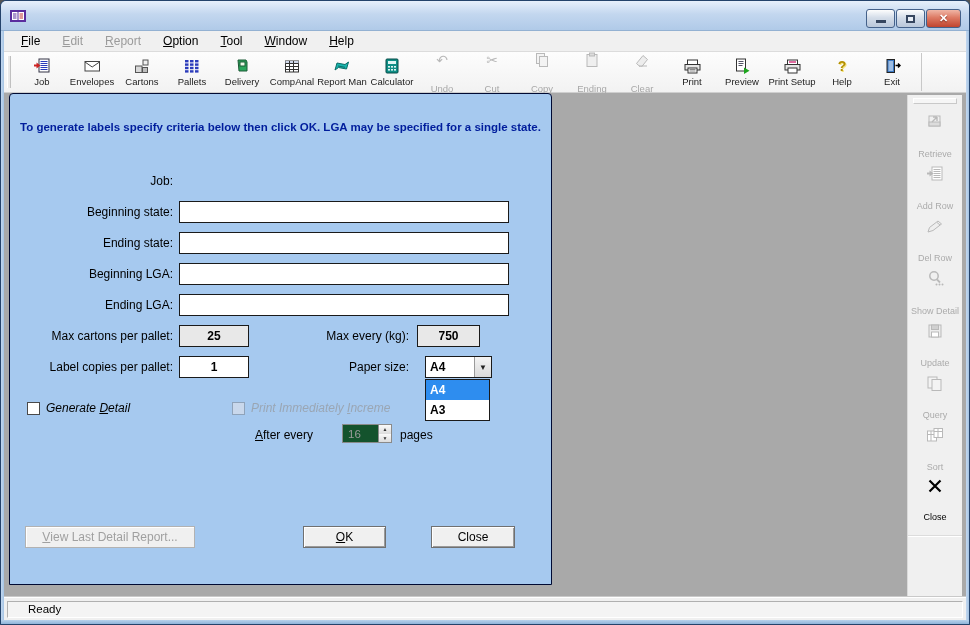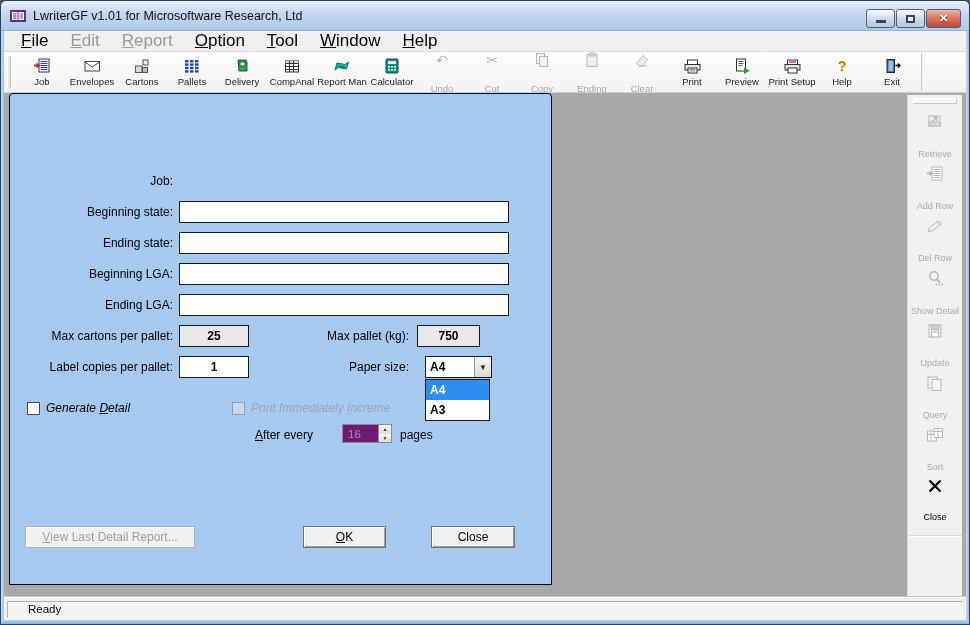--- a/index.html
+++ b/index.html
@@ -14,21 +14,21 @@
   .cap-btns{position:absolute;right:8px;top:8px;display:flex;gap:1px;}
   .cap-btn{width:29px;height:19px;border:1px solid #44618a;border-radius:3px;
     background:linear-gradient(#fdfdfd,#d4dde9 45%,#b9c7da);display:flex;align-items:center;justify-content:center;}
   .cap-btn.close{width:35px;background:linear-gradient(#f0b6a6,#dd7a64 45%,#c0442f);}
   .glyph-min{width:10px;height:3px;background:#36465f;margin-top:6px;}
   .glyph-max{width:9px;height:8px;border:2px solid #36465f;background:#e8eef6;}
   .glyph-x{color:#fff;font-size:11px;font-weight:bold;text-shadow:0 1px 1px #7d2417;}
   
   .menubar{position:absolute;left:3px;right:3px;top:30px;height:21px;background:#f0f0f0;
     display:flex;align-items:center;padding-left:6px;border-bottom:1px solid #dcdcdc;}
-  .menu-item{font-size:17px;color:#000;padding:2px 11px;cursor:default;}
+  .menu-item{font-size:12px;color:#000;padding:2px 11px;cursor:default;}
   .menu-item.disabled{color:#9b9b9b;}
   
   .toolbar{position:absolute;left:3px;right:3px;top:51px;height:41px;
     background:linear-gradient(#fdfdfd,#f2f2f2);border-bottom:1px solid #cfcfcf;
     display:flex;align-items:center;}
   .tb-grip{width:4px;height:32px;margin:0 6px 0 3px;border-left:1px solid #fff;border-right:1px solid #c0c0c0;
     background:#e8e8e8;}
   .tb-item{width:50px;display:flex;flex-direction:column;align-items:center;justify-content:center;gap:1px;}
   .tb-item .ticon{height:18px;display:flex;align-items:center;justify-content:center;}
   .tb-item .tlabel{font-size:9.5px;color:#1c1c1c;white-space:nowrap;}
@@ -65,21 +65,21 @@
   .combo .cbtn{width:17px;background:linear-gradient(#f4f4f4,#d9d9d9);border-left:1px solid #9a9a9a;
     display:flex;align-items:center;justify-content:center;font-size:8px;color:#222;}
   .ddlist{position:absolute;background:#fff;border:1px solid #1a1a1a;z-index:30;}
   .dditem{height:20px;font-size:12px;font-weight:bold;display:flex;align-items:center;padding-left:4px;color:#000;}
   .dditem.sel{background:#2e8def;color:#fff;}
   .cbrow{position:absolute;display:flex;align-items:center;gap:6px;font-style:italic;}
   .cbbox{width:13px;height:13px;background:#fff;border:1px solid #4a4a4a;}
   .cbrow.disabled .cbbox{background:#c9d8ec;border-color:#8fa3ba;}
   .cblabel{font-size:12px;color:#000;white-space:nowrap;}
   .cbrow.disabled .cblabel{color:#9aa6b4;}
-  .spinner{position:absolute;width:50px;height:19px;border:1px solid #8a8a8a;background:#701a75;display:flex;}
+  .spinner{position:absolute;width:50px;height:19px;border:1px solid #8a8a8a;background:#14532d;display:flex;}
   .spinner .sval{flex:1;font-size:11.5px;color:#9a9a9a;display:flex;align-items:center;padding-left:5px;}
   .spinner .sbtns{width:13px;border-left:1px solid #8a8a8a;display:flex;flex-direction:column;}
   .spinner .sbtns div{flex:1;background:linear-gradient(#fafafa,#dcdcdc);font-size:5px;color:#333;
      display:flex;align-items:center;justify-content:center;}
   .btn{position:absolute;height:22px;background:#f0f0f0;border:1px solid #707070;
     box-shadow:inset 1px 1px 0 #fff, inset -1px -1px 0 #9a9a9a;
     font-size:12px;color:#000;display:flex;align-items:center;justify-content:center;}
   .btn.disabled{color:#a0a0a0;border-color:#b2b2b2;box-shadow:inset 1px 1px 0 #fff;}
   
   .statusbar{position:absolute;left:3px;right:3px;bottom:4px;height:23px;background:#f0f0f0;
@@ -100,21 +100,20 @@
   <div class="titlebar">
     <span style="display:flex">
       <svg width="18" height="16">
           <rect x="1" y="2" width="16" height="12" fill="#5a2d9e"></rect>
           <rect x="3" y="4" width="5.5" height="8" fill="#fff"></rect>
           <path d="M4 6h3.5M4 8h3.5M4 10h3.5" stroke="#5a2d9e" stroke-width="1"></path>
           <rect x="9.5" y="4" width="5.5" height="8" fill="#fff"></rect>
           <path d="M10.5 6h3.5M10.5 8h3.5M10.5 10h3.5" stroke="#c03333" stroke-width="1"></path>
         </svg>
     </span>
-    <span class="title-text">LwriterGF  v1.01 for Microsoftware Research, Ltd</span>
     <div class="cap-btns">
       <div class="cap-btn">
           <div class="glyph-min"></div>
         </div>
       <div class="cap-btn">
           <div class="glyph-max"></div>
         </div>
       <div class="cap-btn close">
           <span class="glyph-x">✕</span>
         </div>
@@ -317,20 +316,21 @@
           </div>
           <span class="tlabel">Exit</span>
         </div>
       </div>
     <div class="tb-sep"></div>
   </div>
 
   <div class="client">
 
     <div class="dlg">
+      <div class="dlg-instr">To generate labels specify criteria below then click OK. LGA may be specified for a single state.</div>
       <div id="wideRows">
           <div class="frow" style="left: 0px; top: 76px; width: 510px;">
             <span class="flabel" style="width:163px">Job:</span>
           </div>
           <div class="frow" style="left: 0px; top: 107px; width: 510px;">
             <span class="flabel" style="width:163px">Beginning state:</span>
             <div class="fbox" style="margin-left:6px;width:330px"></div>
           </div>
           <div class="frow" style="left: 0px; top: 138px; width: 510px;">
             <span class="flabel" style="width:163px">Ending state:</span>
@@ -342,21 +342,21 @@
           </div>
           <div class="frow" style="left: 0px; top: 200px; width: 510px;">
             <span class="flabel" style="width:163px">Ending LGA:</span>
             <div class="fbox" style="margin-left:6px;width:330px"></div>
           </div>
         </div>
       <div id="smallRows">
           <div class="frow" style="left:0;top:231px;width:510px">
             <span class="flabel" style="width:163px">Max cartons per pallet:</span>
             <div class="fbox ro center" style="margin-left:6px;width:70px">25</div>
-            <span class="flabel" style="width:160px">Max pallet (kg):</span>
+            <span class="flabel" style="width:160px">Max every (kg):</span>
             <div class="fbox ro center" style="margin-left:8px;width:63px">750</div>
           </div>
           <div class="frow" style="left:0;top:262px;width:510px">
             <span class="flabel" style="width:163px">Label copies per pallet:</span>
             <div class="fbox center" style="margin-left:6px;width:70px">1</div>
             <span class="flabel" style="width:160px">Paper size:</span>
           </div>
           <div class="combo" style="left:415px;top:262px;width:67px">
             <span class="cval">A4</span>
             <span class="cbtn">▼</span>

